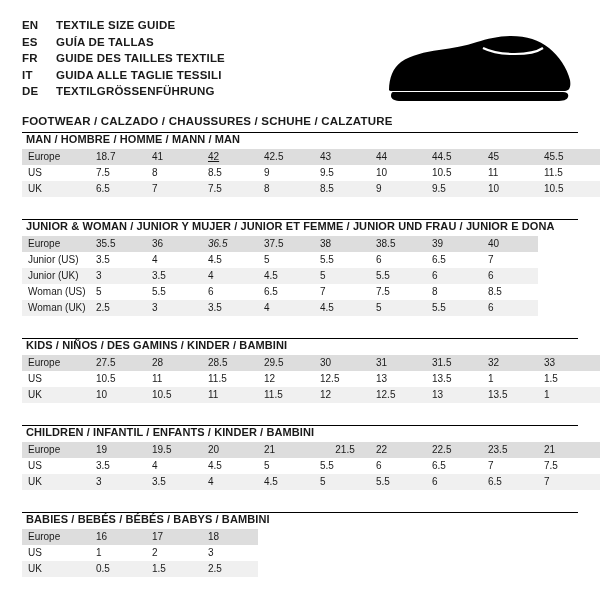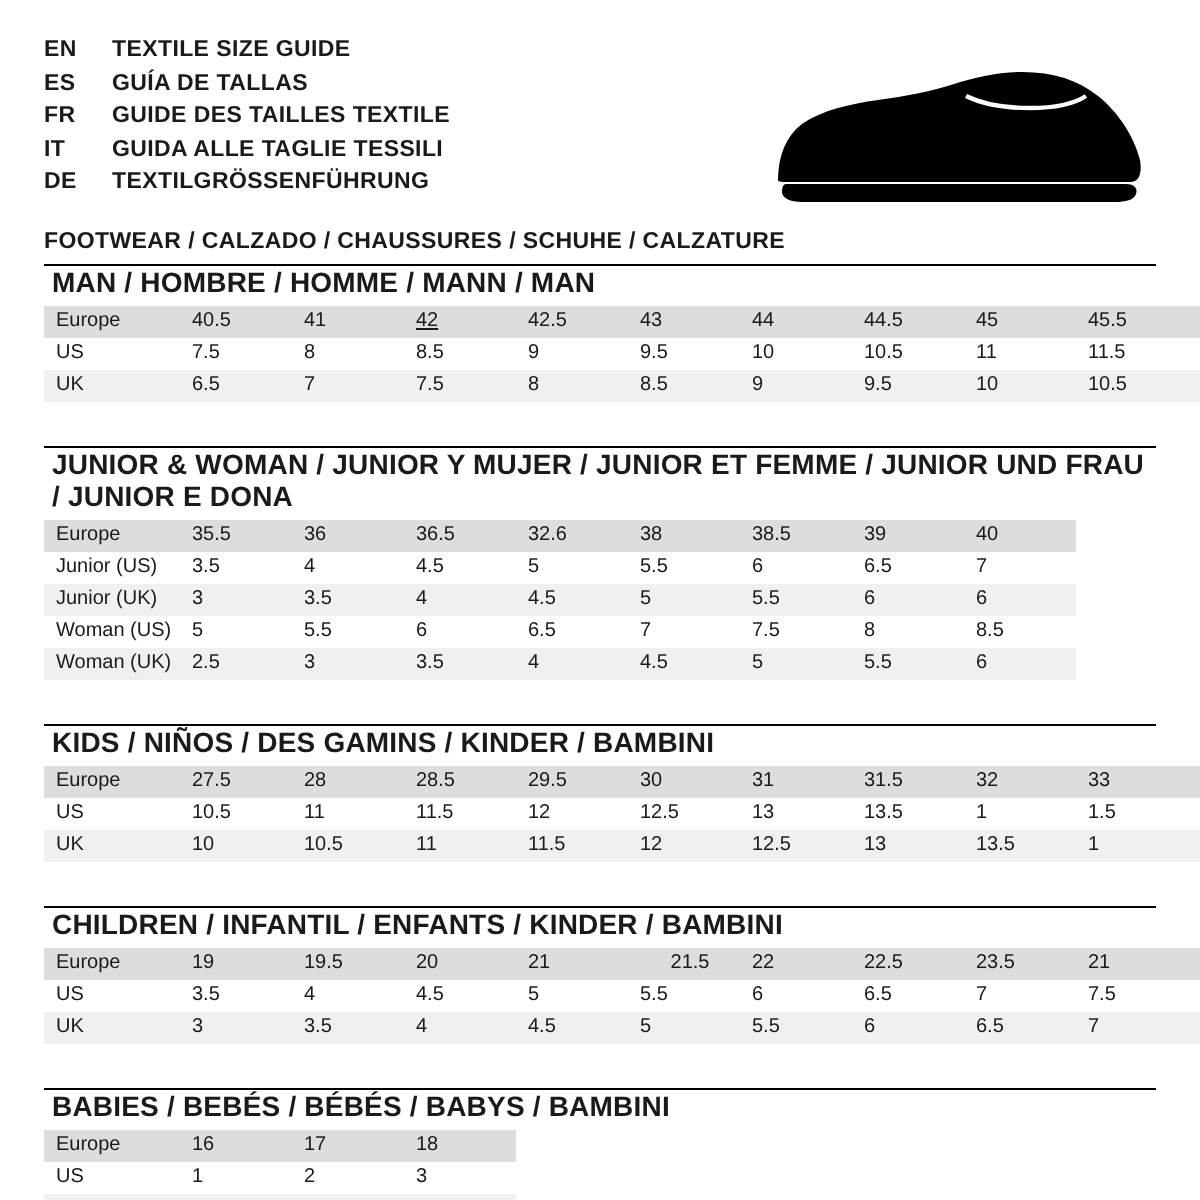--- a/index.html
+++ b/index.html
@@ -55,21 +55,21 @@
     font-size: 11.5px;
     font-weight: bold;
     letter-spacing: 0.2px;
     margin-top: 14px;
   }
   
   .group {
     margin-top: 22px;
   }
   .group-label {
-    font-size: 14px;
+    font-size: 11px;
     font-weight: bold;
     letter-spacing: 0.1px;
     padding: 0 0 4px 4px;
   }
   table.size {
     border-collapse: collapse;
     font-size: 10px;
     table-layout: fixed;
   }
   table.size td {
@@ -135,21 +135,21 @@
   </div>
 
   <div id="groups">
       <div class="group">
         <div class="sep-line"></div>
         <div class="group-label">MAN / HOMBRE / HOMME / MANN / MAN</div>
         <table class="size" style="width: 562px;">
           <tbody>
             <tr class="shaded">
               <td class="label">Europe</td>
-              <td style="width: 50px;">40.5</td>
+              <td style="width: 50px;">18.7</td>
               <td style="width: 50px;">41</td>
               <td style="width: 50px; text-decoration: underline;">42</td>
               <td style="width: 50px;">42.5</td>
               <td style="width: 50px;">43</td>
               <td style="width: 50px;">44</td>
               <td style="width: 50px;">44.5</td>
               <td style="width: 50px;">45</td>
               <td style="width: 50px;">45.5</td>
               <td style="width: 50px;">46</td>
             </tr>
@@ -184,22 +184,22 @@
       </div>
       <div class="group">
         <div class="sep-line"></div>
         <div class="group-label">JUNIOR &amp; WOMAN / JUNIOR Y MUJER / JUNIOR ET FEMME / JUNIOR UND FRAU / JUNIOR E DONA</div>
         <table class="size" style="width: 462px;">
           <tbody>
             <tr class="shaded">
               <td class="label">Europe</td>
               <td style="width: 50px;">35.5</td>
               <td style="width: 50px;">36</td>
-              <td style="width: 50px;">36.5</td>
-              <td style="width: 50px;">32.6</td>
+              <td style="width: 50px; font-style: italic;">36.5</td>
+              <td style="width: 50px;">37.5</td>
               <td style="width: 50px;">38</td>
               <td style="width: 50px;">38.5</td>
               <td style="width: 50px;">39</td>
               <td style="width: 50px;">40</td>
             </tr>
             <tr>
               <td class="label">Junior (US)</td>
               <td style="width: 50px;">3.5</td>
               <td style="width: 50px;">4</td>
               <td style="width: 50px;">4.5</td>

